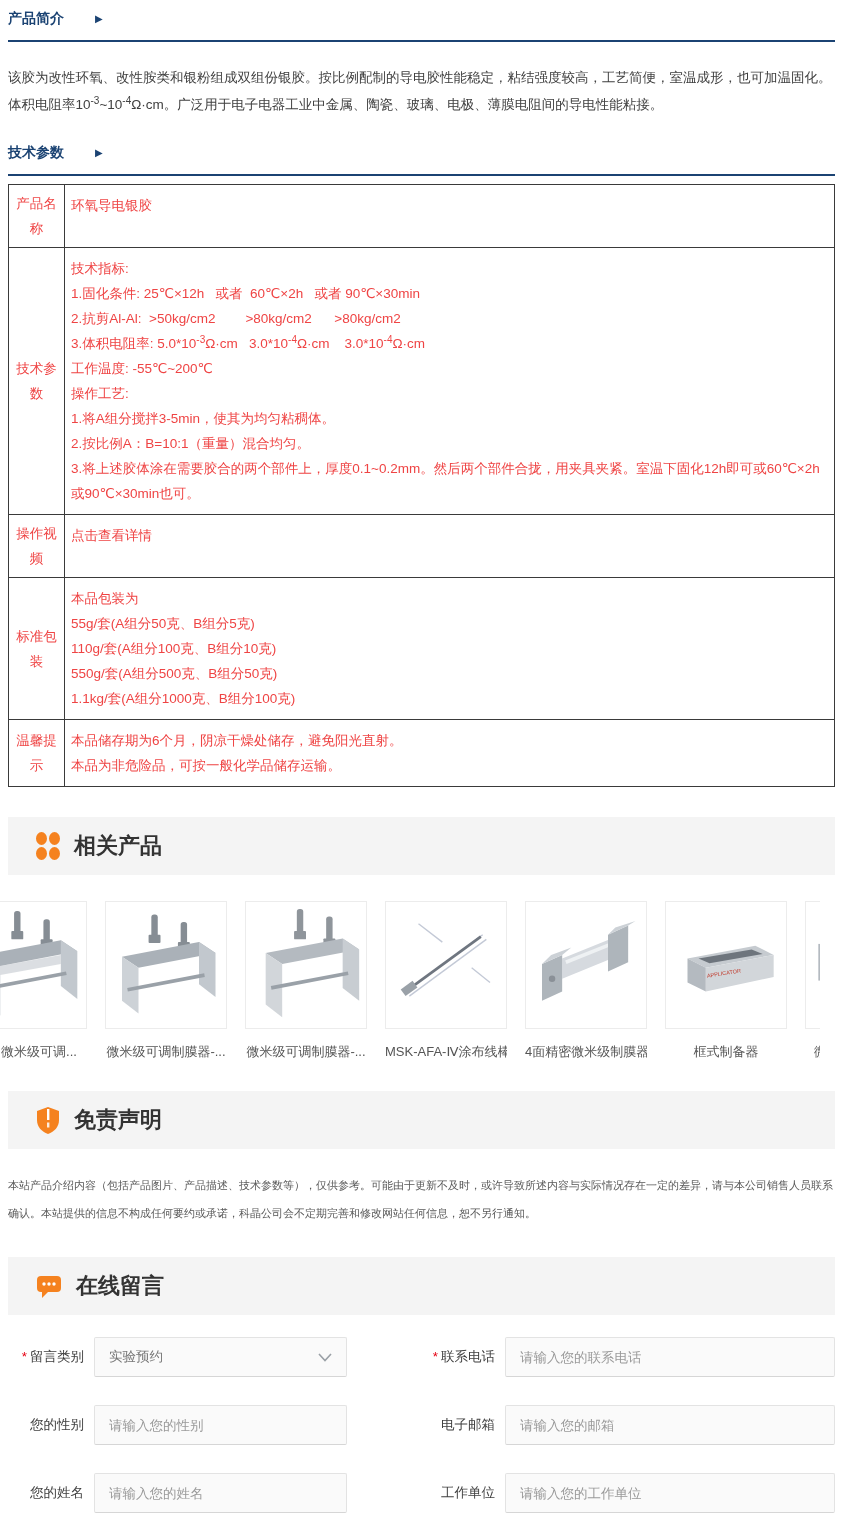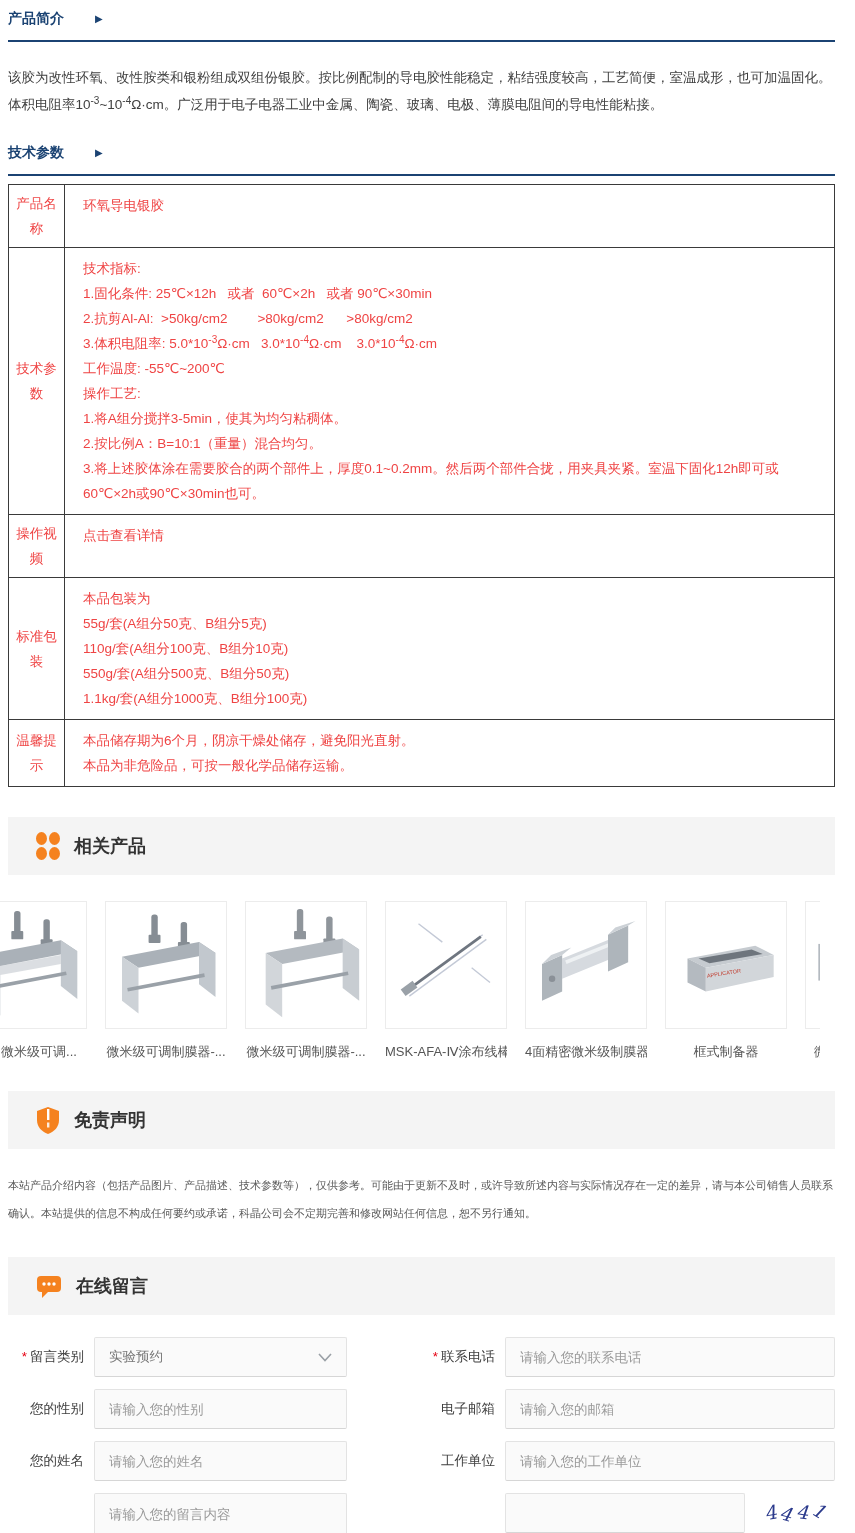--- a/index.html
+++ b/index.html
@@ -39,33 +39,33 @@
     color: #ef4444;
   }
   table.spec td { border: 1px solid #3a3a3a; vertical-align: middle; }
   td.row-label {
     width: 56px;
     text-align: center;
     padding: 6px 5px;
     word-break: break-all;
     line-height: 25px;
   }
-  td.row-value { padding: 8px 18px; line-height: 25px; }
+  td.row-value { padding: 8px 6px; line-height: 25px; }
   .cell-line, .res-line { margin: 0; line-height: 25px; white-space: pre-wrap; }
 
   
   .band {
     margin-top: 30px;
     background: #f4f4f4;
     height: 58px;
     display: flex;
     align-items: center;
     padding: 0 28px;
   }
-  .band-title { font-size: 18px; font-weight: bold; color: #333; margin-left: 14px; }
+  .band-title { font-size: 22px; font-weight: bold; color: #333; margin-left: 14px; }
 
   .icon-grid { display: grid; grid-template-columns: 11px 11px; grid-gap: 2px; }
   .icon-grid i { display: block; width: 11px; height: 13px; border-radius: 50%; background: #f5821f; }
 
   
   .carousel {
     width: 855px;
     overflow: hidden;
     margin-top: 26px;
     display: flex;
@@ -95,21 +95,21 @@
     color: #595959;
   }
 
   
   .form-grid {
     display: grid;
     grid-template-columns: 1fr 1fr;
     column-gap: 72px;
     margin-top: 22px;
   }
-  .form-row { display: flex; align-items: flex-start; margin-bottom: 12px; }
+  .form-row { display: flex; align-items: flex-start; margin-bottom: 28px; }
   .form-label {
     width: 86px;
     flex-shrink: 0;
     text-align: right;
     padding-right: 10px;
     font-size: 13.5px;
     color: #404040;
     line-height: 40px;
     white-space: nowrap;
   }

